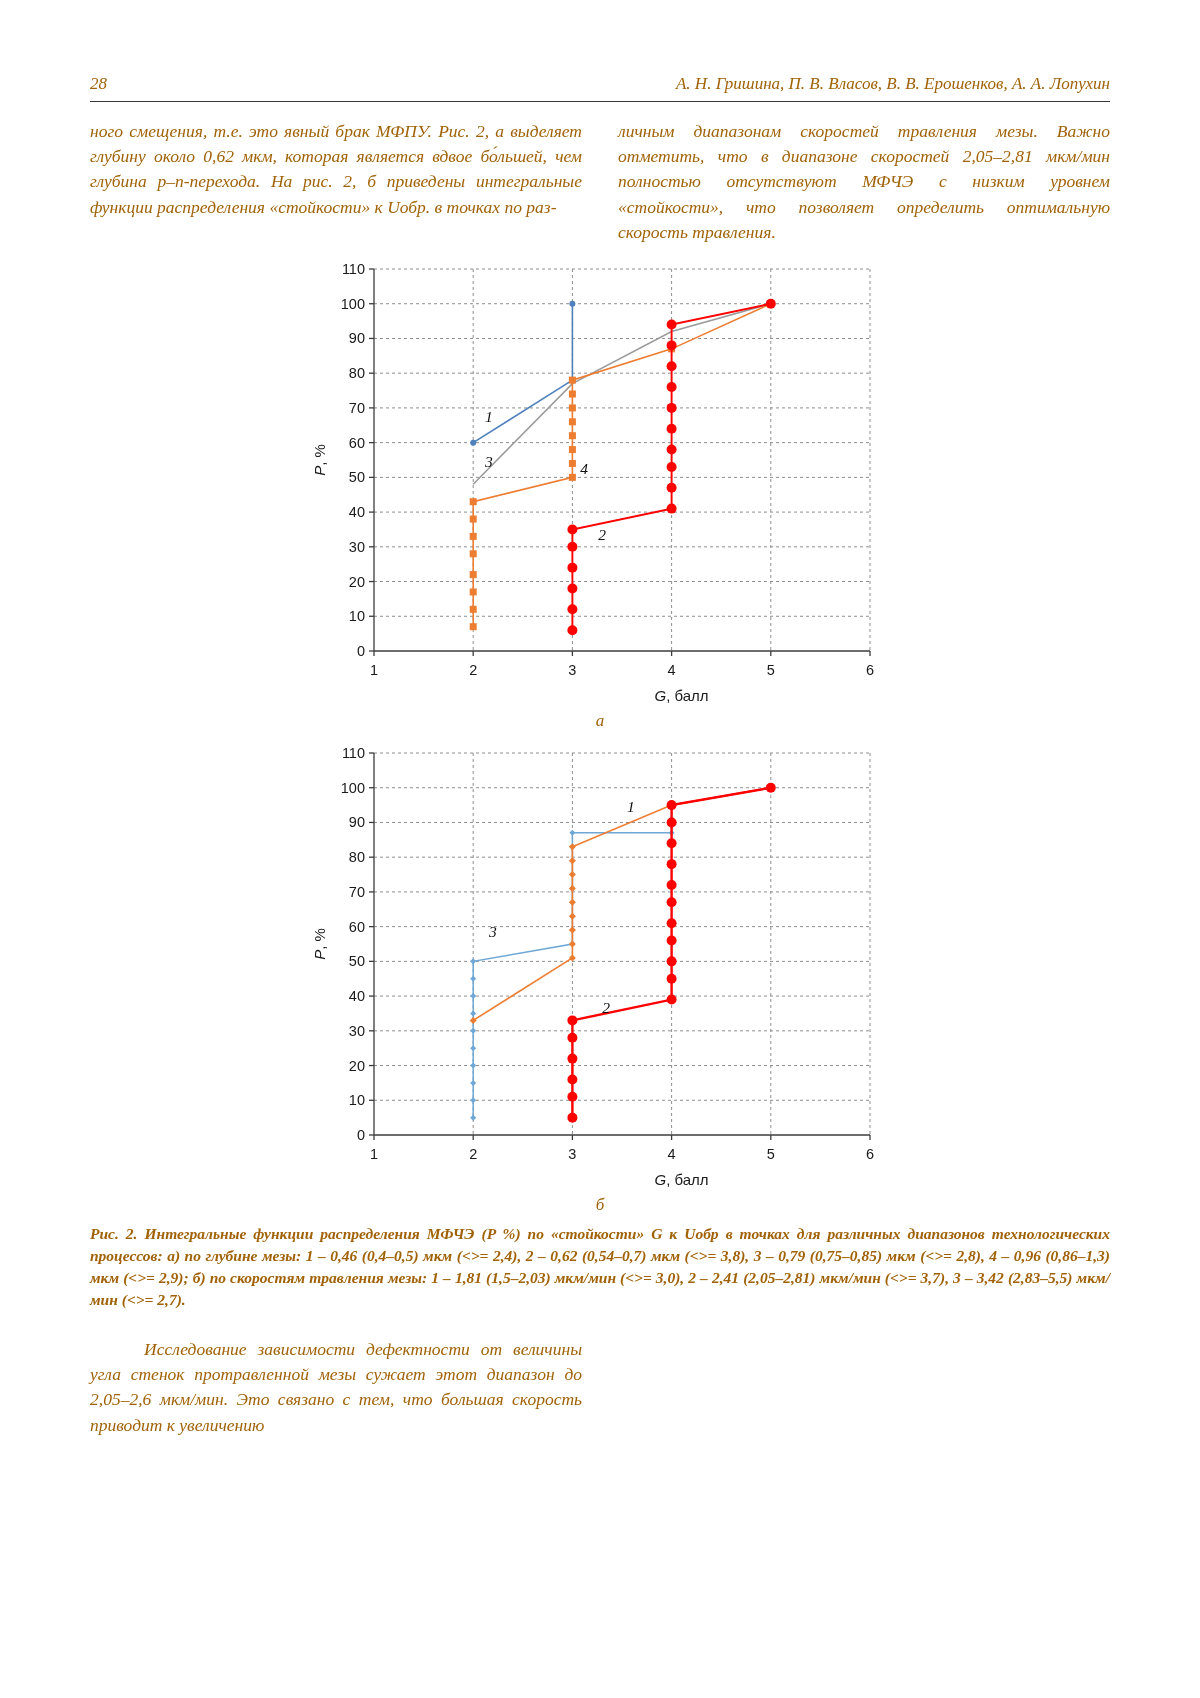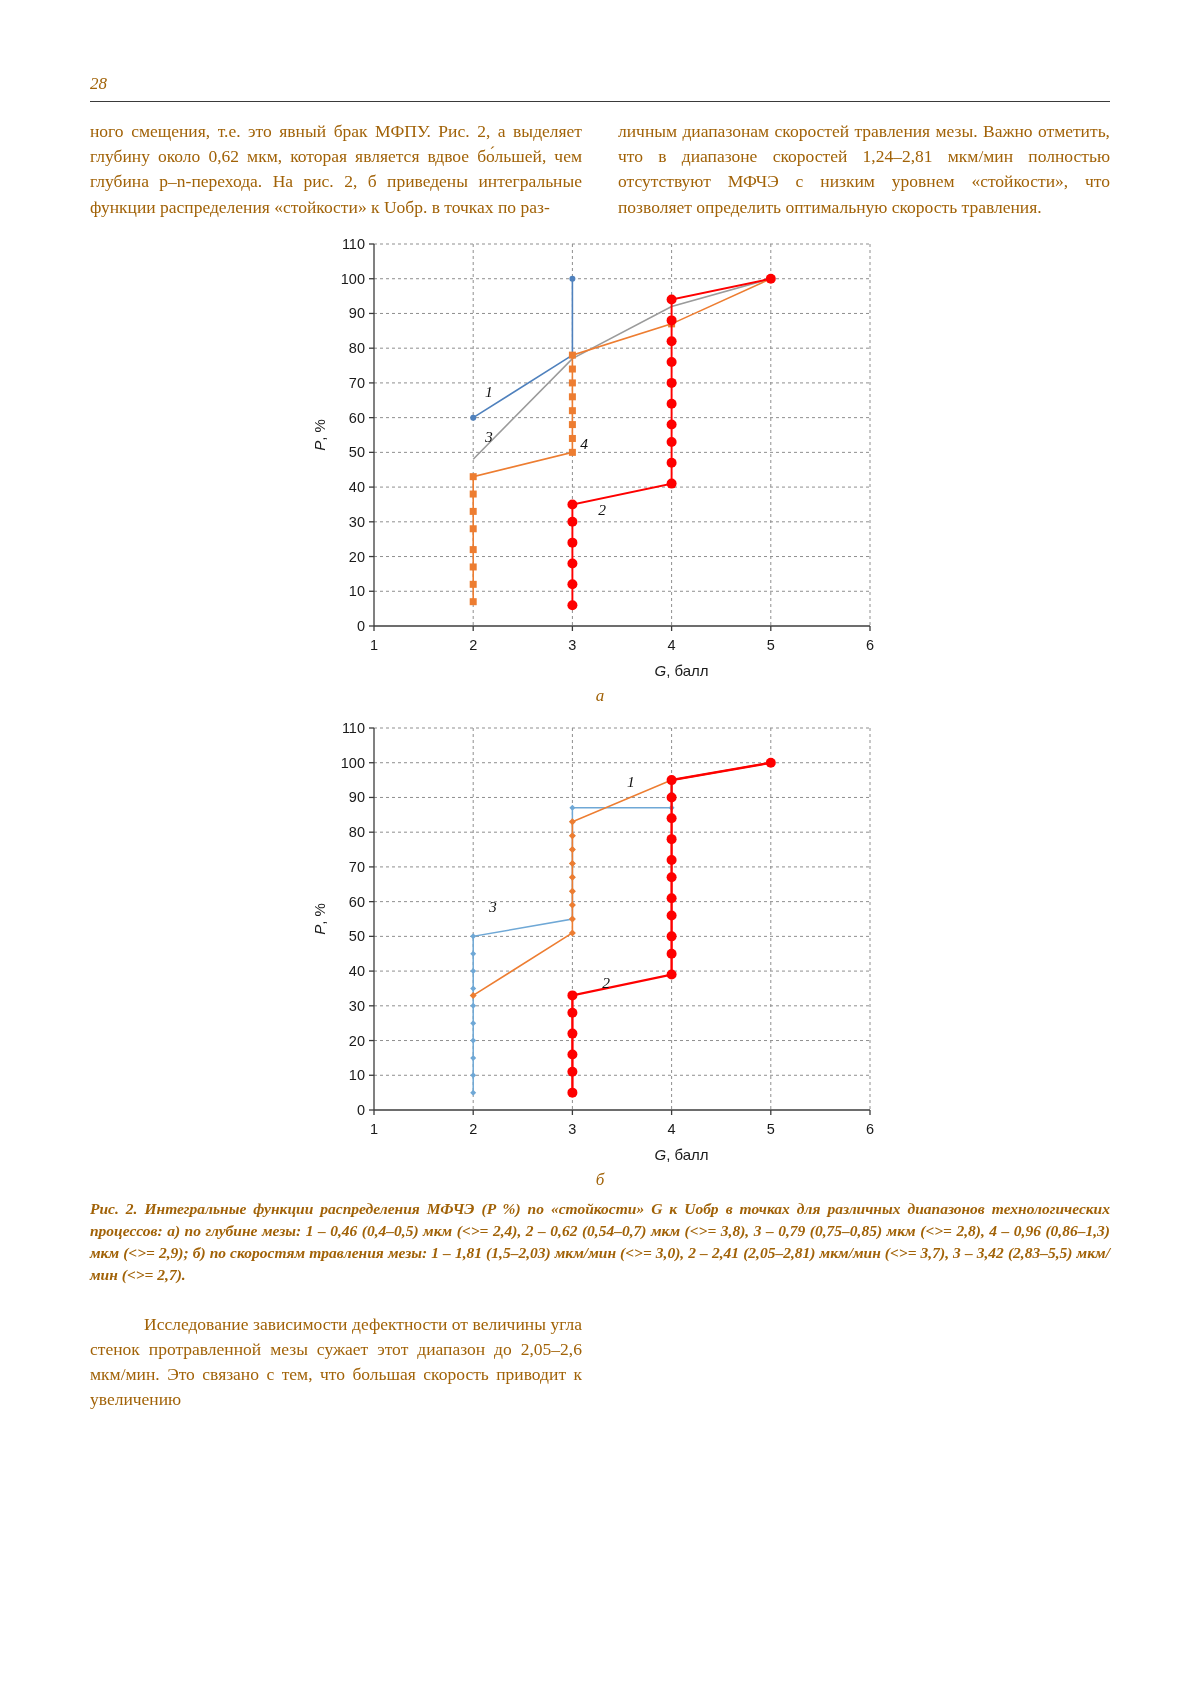--- a/index.html
+++ b/index.html
@@ -5,21 +5,21 @@
   html,body{margin:0;padding:0;background:#ffffff;}
   .page{
     width:1200px;height:1698px;box-sizing:border-box;
     padding:74px 90px 0;position:relative;overflow:hidden;
     font-family:"Liberation Serif",serif;color:#a16207;background:#fff;
   }
   .header{display:flex;justify-content:space-between;align-items:baseline;
     font-style:italic;font-size:17px;}
   .rule{border:none;border-top:1.5px solid #3a3a3a;margin:7px 0 0;}
   .two-col{display:grid;grid-template-columns:1fr 1fr;column-gap:36px;
-    margin-top:17px;font-size:17.5px;line-height:1.44;text-align:justify;}
+    margin-top:17px;font-size:17.5px;line-height:1.44;text-align:justify;font-style:italic;}
   .two-col p{margin:0;}
   .indent{text-indent:54px;}
   .figure{margin:10px 0 0;text-align:center;}
   .chart-wrap{display:block;margin:0 auto;}
   .sublabel{font-style:italic;font-size:17px;margin:0 0 8px;text-align:center;}
   .caption{margin:8px 0 0;text-align:justify;font-weight:bold;font-style:italic;
     font-size:15.5px;line-height:1.42;}
   .outro{margin-top:26px;}
   
   .tick{font-family:"Liberation Sans",sans-serif;font-size:14.5px;fill:#1a1a1a;}
@@ -27,26 +27,27 @@
   .ital{font-style:italic;}
   .series-label{font-family:"Liberation Serif",serif;font-style:italic;font-size:15.5px;fill:#111;}
 </style>
 </head>
 <body>
 
 <div class="page">
 
   <div class="header">
     <span>28</span>
+    <span>А. Н. Гришина, П. В. Власов, В. В. Ерошенков, А. А. Лопухин</span>
   </div>
   <hr class="rule">
 
   <div class="two-col">
     <p>ного смещения, т.е. это явный брак МФПУ. Рис. 2, а выделяет глубину около 0,62 мкм, которая является вдвое бо́льшей, чем глубина p–n-перехода. На рис. 2, б приведены интегральные функции распределения «стойкости» к Uобр. в точках по раз-</p>
-    <p>личным диапазонам скоростей травления мезы. Важно отметить, что в диапазоне скоростей 1,24–2,81 мкм/мин полностью отсутствуют МФЧЭ с низким уровнем «стойкости», что позволяет определить оптимальную скорость травления.</p>
+    <p>личным диапазонам скоростей травления мезы. Важно отметить, что в диапазоне скоростей 2,05–2,81 мкм/мин полностью отсутствуют МФЧЭ с низким уровнем «стойкости», что позволяет определить оптимальную скорость травления.</p>
   </div>
 
   <div class="figure">
     <svg id="chart-a" class="chart-wrap" width="580" height="456">
         <g stroke="#8f8f8f" stroke-width="1" stroke-dasharray="3 3">
           <line x1="163.2" y1="14" x2="163.2" y2="396"></line>
           <line x1="262.4" y1="14" x2="262.4" y2="396"></line>
           <line x1="361.59999999999997" y1="14" x2="361.59999999999997" y2="396"></line>
           <line x1="460.8" y1="14" x2="460.8" y2="396"></line>
           <line x1="560" y1="14" x2="560" y2="396"></line>

